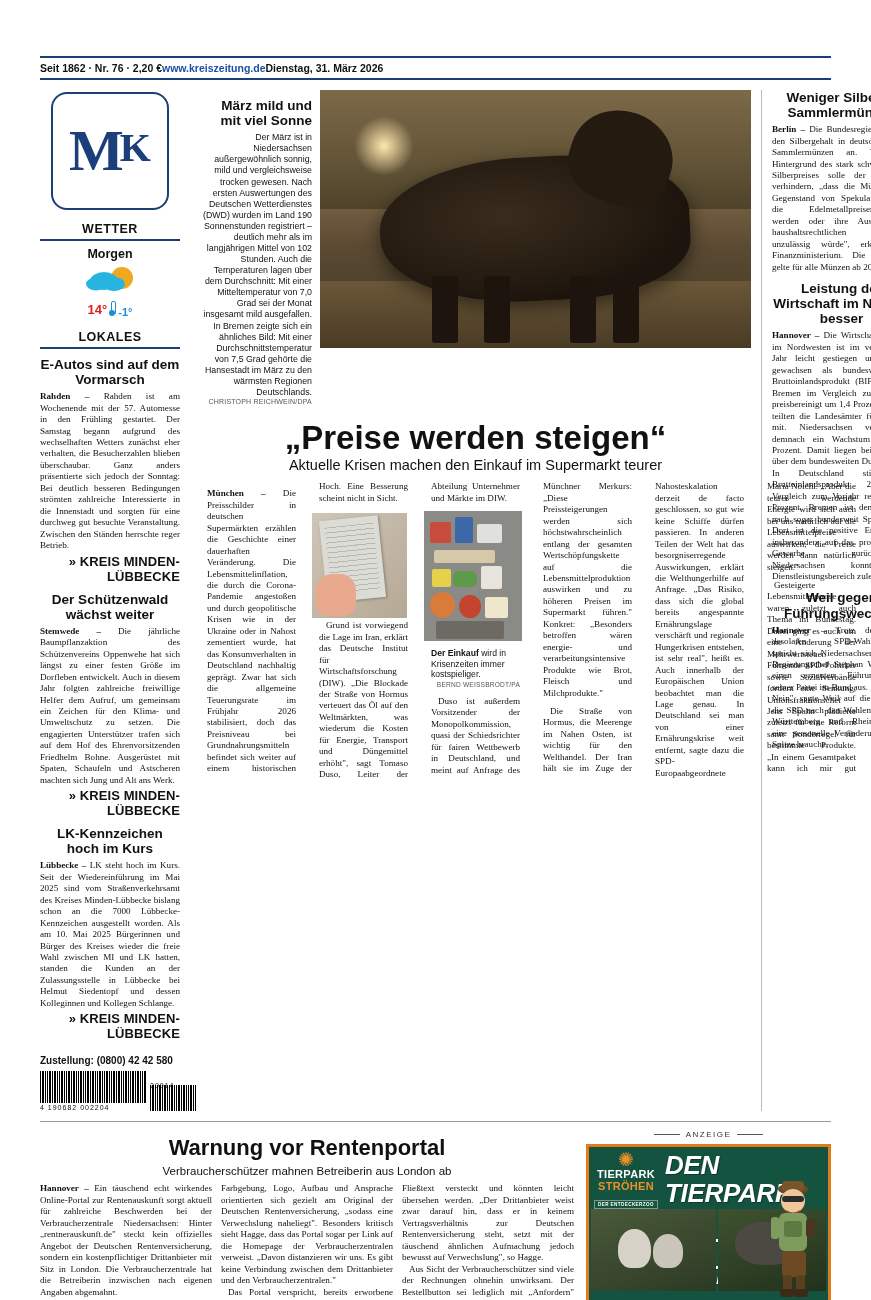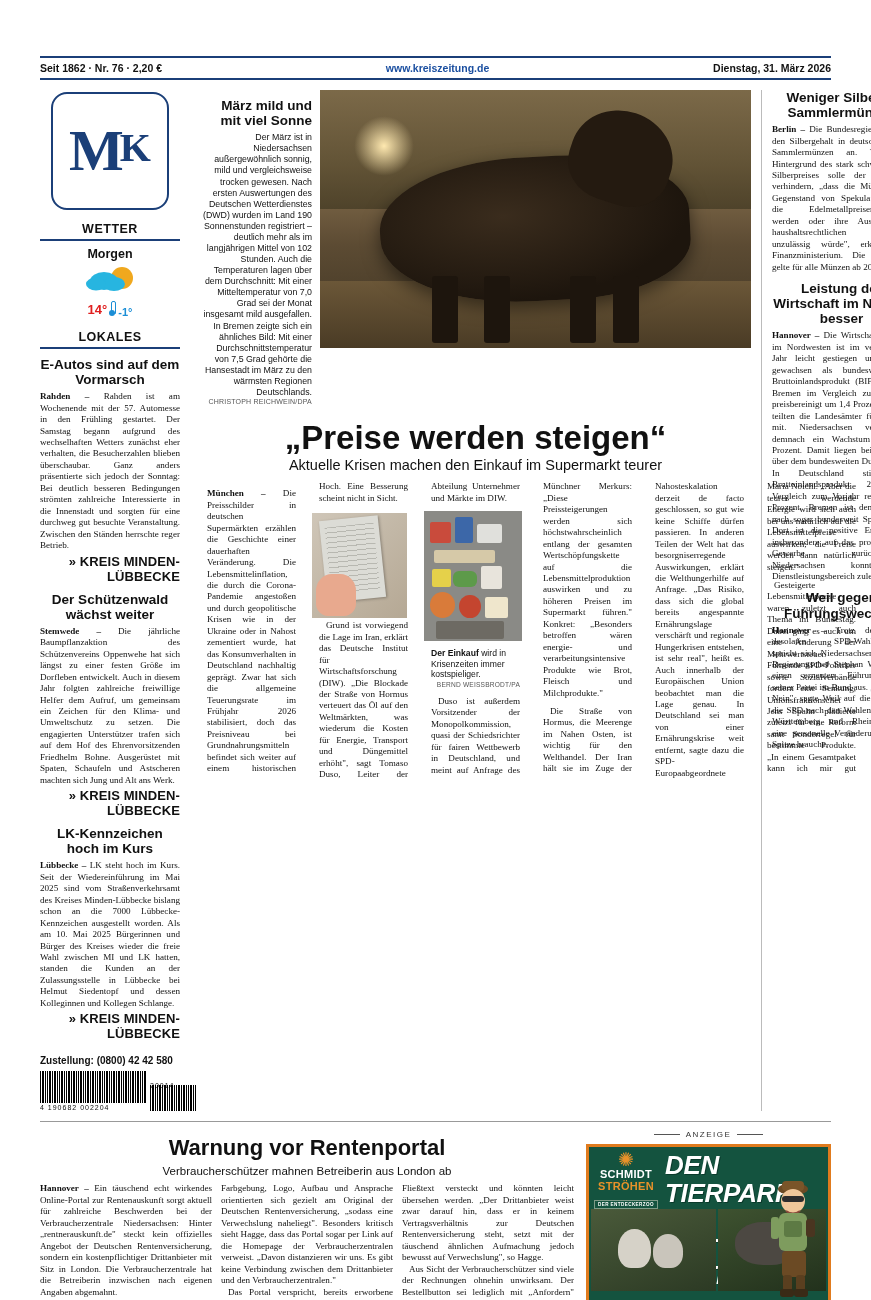--- a/index.html
+++ b/index.html
@@ -25,21 +25,21 @@
     color:#000;
   }
   .masthead .sub {
     font-family:"Liberation Sans", sans-serif;
     font-size:14.5px;
     margin-top:14px;
     color:#111;
   }
   .rule-top { border-top:2px solid #1b3f78; margin-top:12px; }
   .infobar {
-    display:flex; justify-content:space-between; align-items:center;
+    display:flex; align-items:center;
     font-family:"Liberation Sans", sans-serif;
     font-weight:700; font-size:10.5px;
     padding:4px 0 4px 0;
     border-bottom:2px solid #1b3f78;
   }
   .infobar .url { color:#1b4fa0; }
 
   
   .grid { display:flex; gap:0; margin-top:10px; }
   .col-left  { width:150px; flex:0 0 150px; padding-right:10px; }
@@ -470,21 +470,21 @@
         <p class="body-txt hang"><span>Aus Sicht der Verbraucherschützer sind viele der Rechnungen ohnehin unwirksam. Der Bestellbutton sei lediglich mit „Anfordern" beschriftet und mache damit nicht ausreichend deutlich, dass mit dem Klick eine Zahlungspflicht entsteht. Damit werde die gesetzlich vorgeschriebene sogenannte Button-Lösung nicht eingehalten.</span></p>
       </div>
     </div>
 
     <div class="bottom-ad">
       <div class="anzeige">ANZEIGE</div>
       <div class="ad">
         <div class="ad-top">
           <div class="ad-logo">
             <div class="star">✺</div>
-            <div class="l1">SCHMIDT</div>
+            <div class="l1">TIERPARK</div>
             <div class="l2">STRÖHEN</div>
             <div class="l3">DER ENTDECKERZOO</div>
           </div>
           <div class="ad-headline">
             <div>DEN TIERPARK AN</div>
             <div>OSTERN ENTDECKEN</div>
           </div>
         </div>
 
         <div class="ad-photos">

